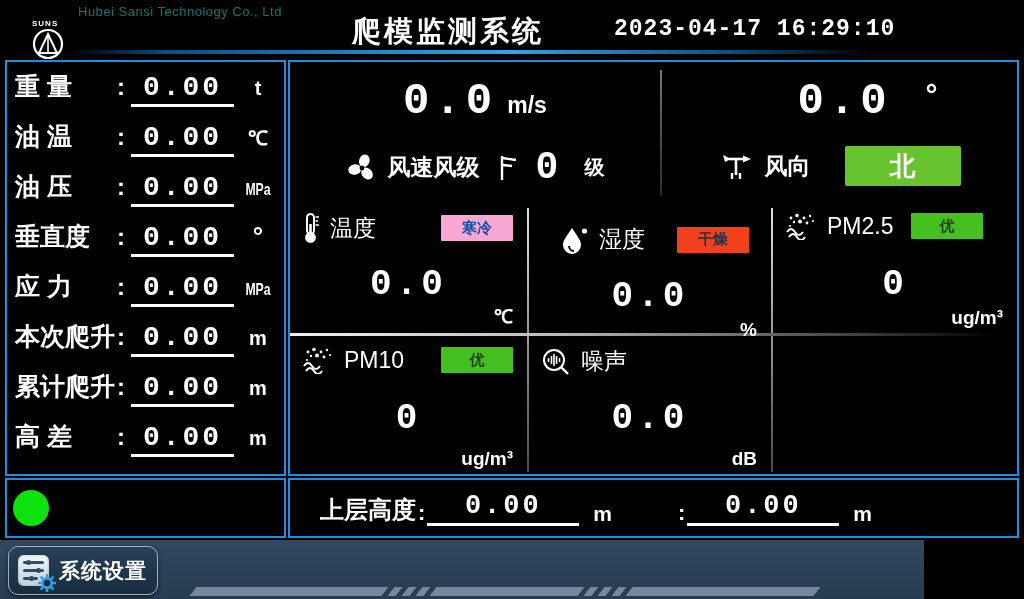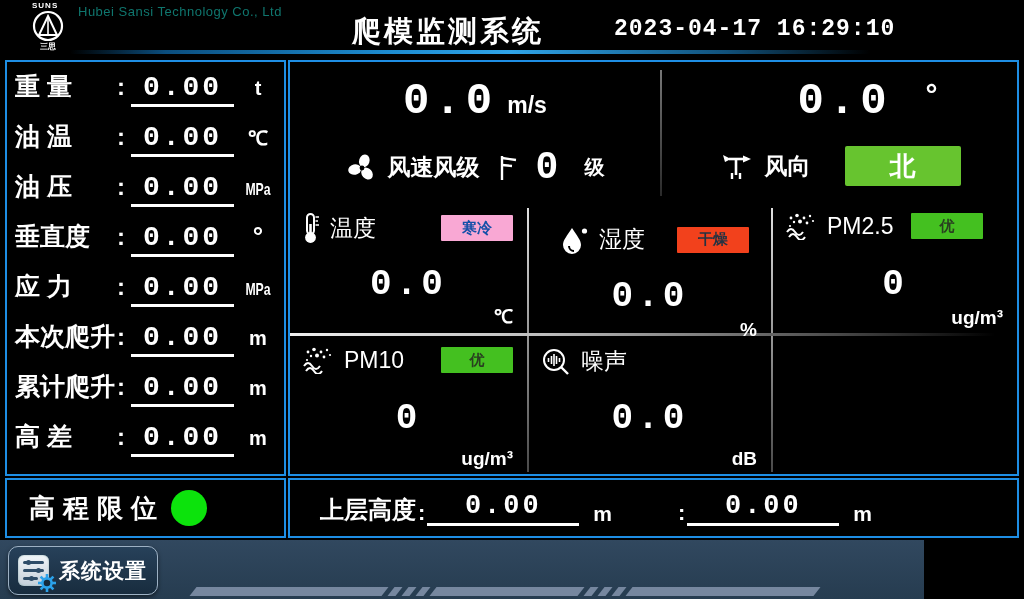--- a/index.html
+++ b/index.html
@@ -1,21 +1,21 @@
 <!DOCTYPE html>
 <html><head>
 <meta charset="utf-8">
 <style>
   html,body{margin:0;padding:0;background:#000;}
   .app{position:relative;width:1024px;height:599px;background:#000;overflow:hidden;
        font-family:"Liberation Sans",sans-serif;color:#fff;}
 
   
   .header{position:absolute;left:0;top:0;width:1024px;height:54px;}
-  .logo{position:absolute;left:26px;top:1px;width:44px;text-align:center;}
+  .logo{position:absolute;left:26px;top:19px;width:44px;text-align:center;}
   .logo-top{font-size:8px;font-weight:bold;letter-spacing:1px;line-height:9px;text-align:left;padding-left:6px;}
   .logo-bottom{font-size:8px;font-weight:bold;line-height:9px;}
   .logo-mark{display:block;margin:0 auto;}
   .company{position:absolute;left:78px;top:4px;}
   .company-cn{font-size:21px;font-weight:bold;letter-spacing:1px;line-height:25px;}
   .company-en{font-size:13px;letter-spacing:.5px;line-height:16px;color:#0f766e;}
   .app-title{position:absolute;left:352px;top:12px;font-size:29px;font-weight:bold;letter-spacing:3px;}
   .datetime{position:absolute;left:614px;top:16px;font-size:23px;font-weight:bold;
             font-family:"Liberation Mono",monospace;letter-spacing:1px;}
   .header-line{position:absolute;left:70px;top:50px;width:800px;height:4px;border-radius:2px;
@@ -319,21 +319,20 @@
         <span class="cell-label">噪声</span>
       </div>
       <div class="cval">0.0</div>
       <div class="cunit">dB</div>
     </div>
 
     <div class="cell" style="left:483px;top:274px;width:244px;height:138px;"></div>
   </div>
 
   <div class="panel limit-panel">
-    <span class="limit-label">高程限位</span>
     <span class="limit-light" style="background:#0ce30c;"></span>
   </div>
 
   <div class="panel height-panel">
     <div class="hfield first">
       <span class="hlabel">上层高度</span>
         <span class="hcolon">:</span>
       <span class="hvalue">0.00</span>
       <span class="hunit">m</span>
     </div>

